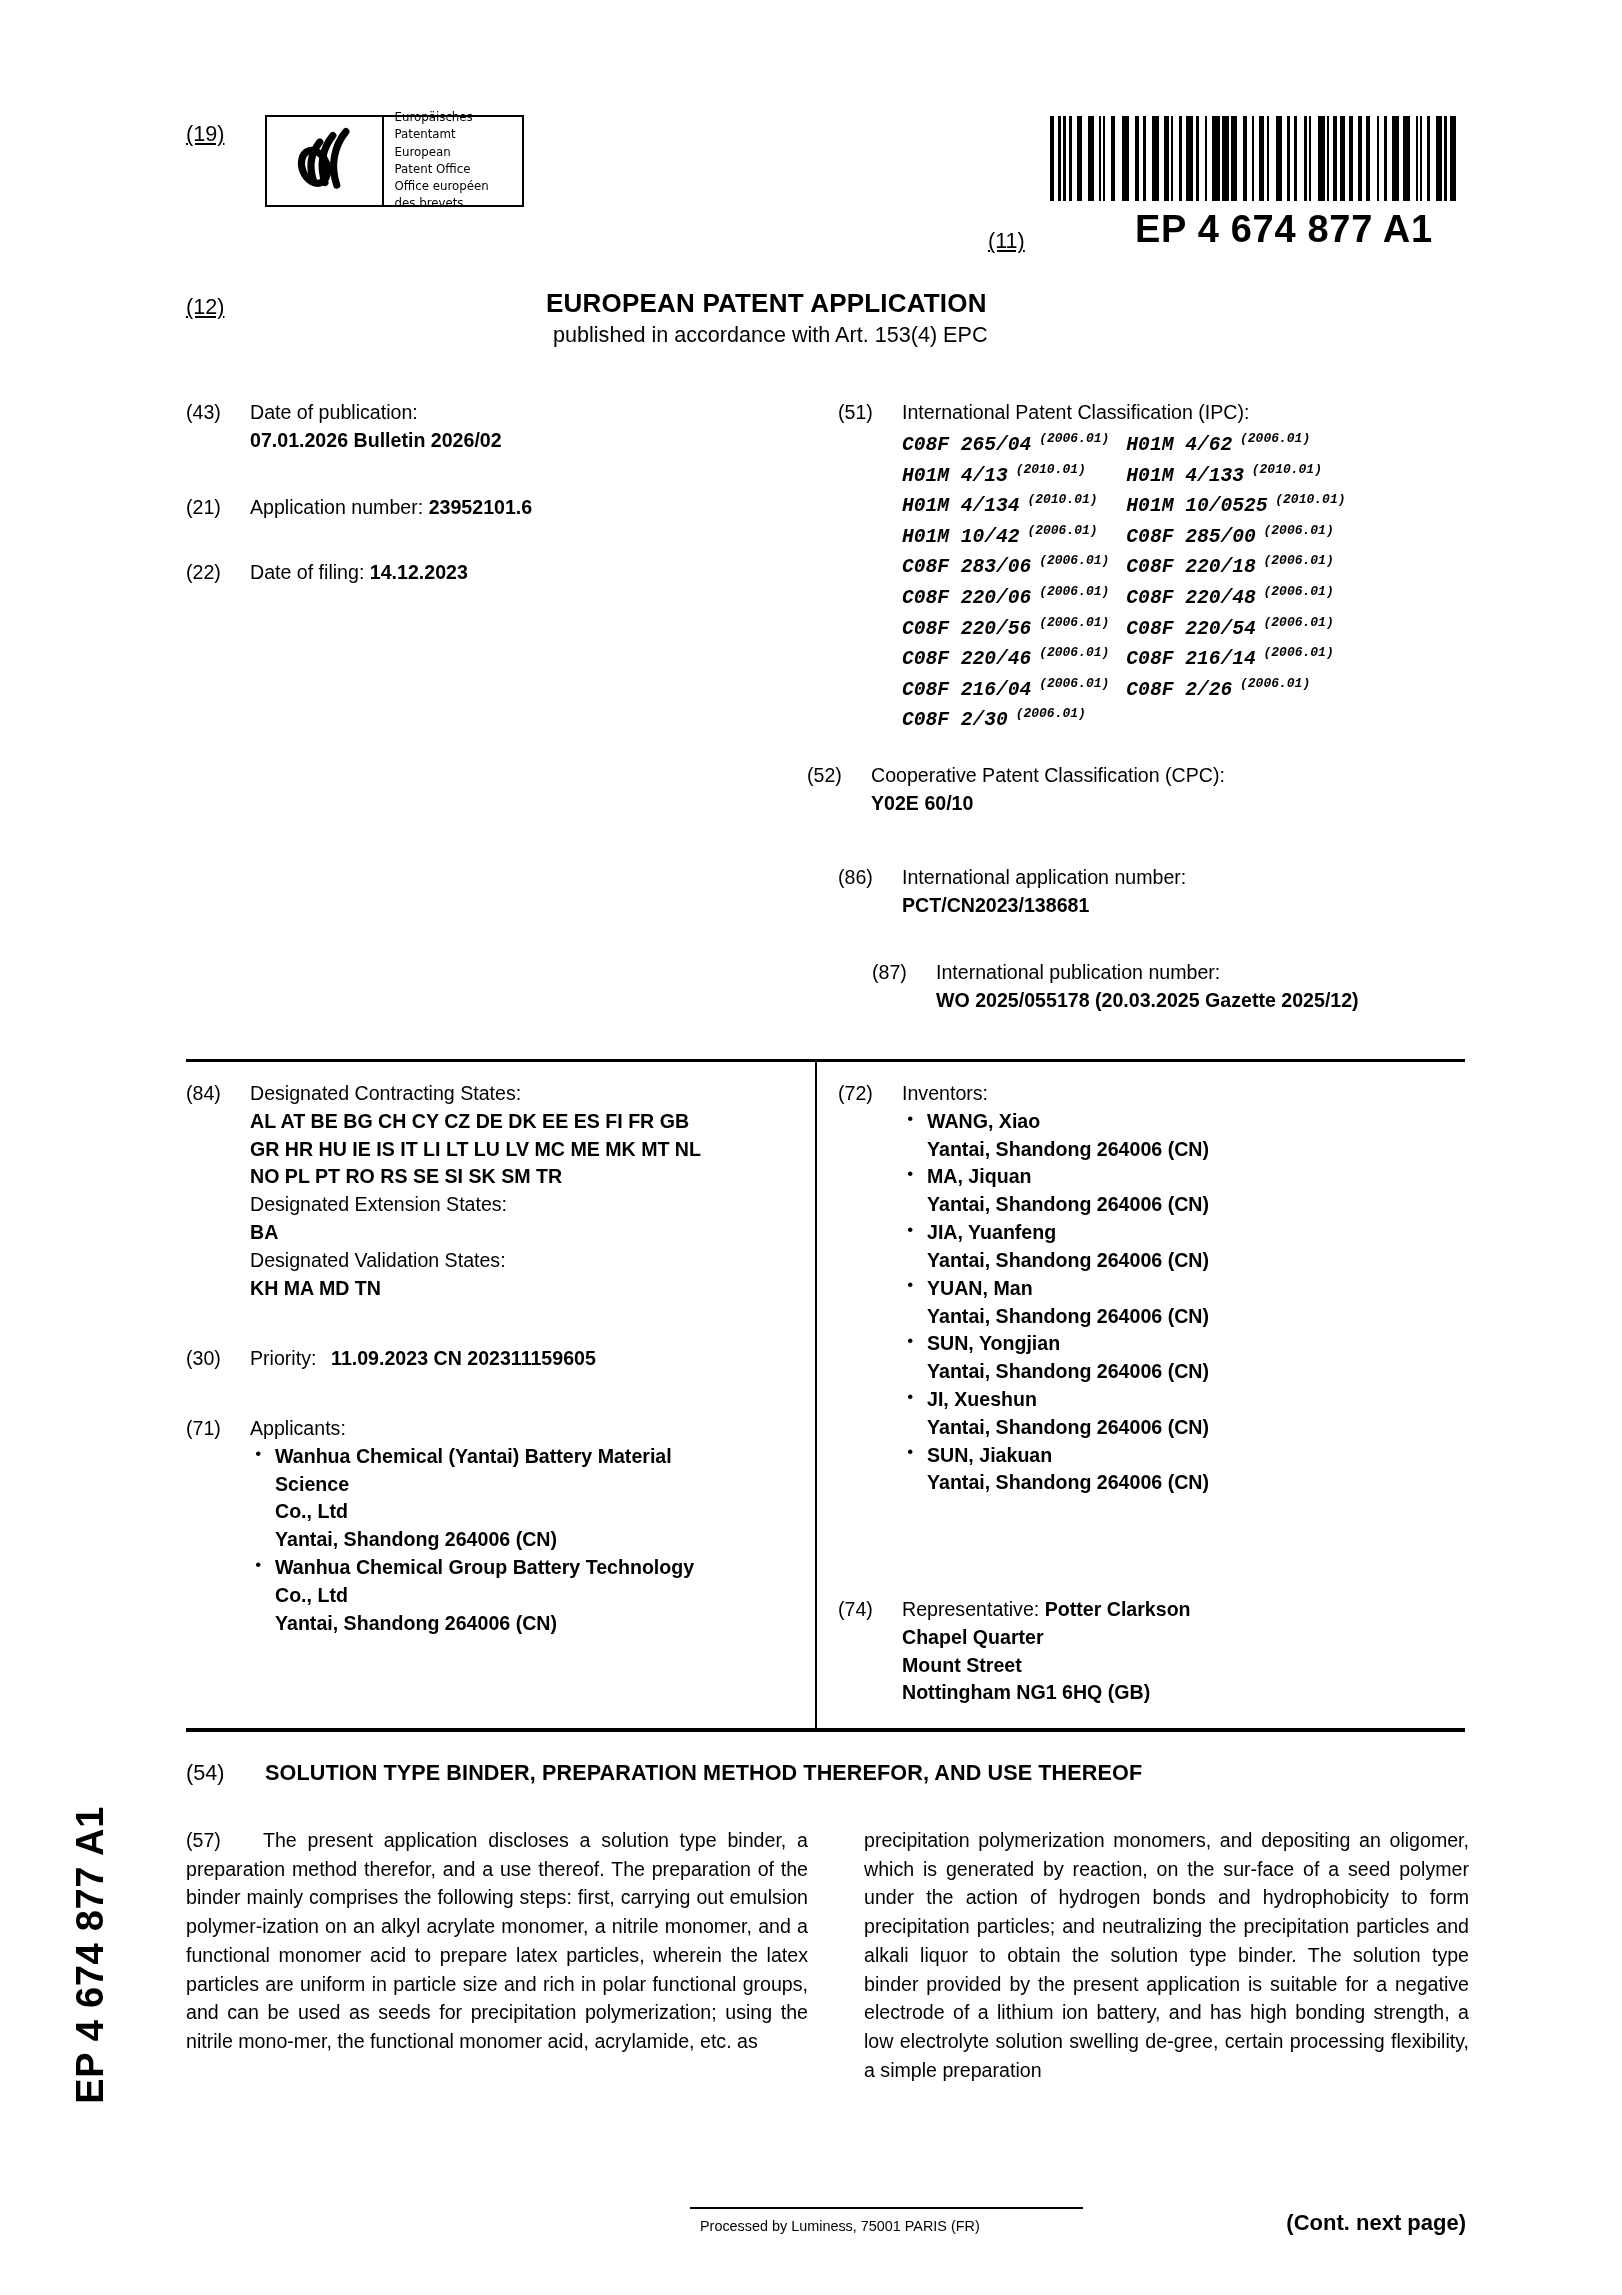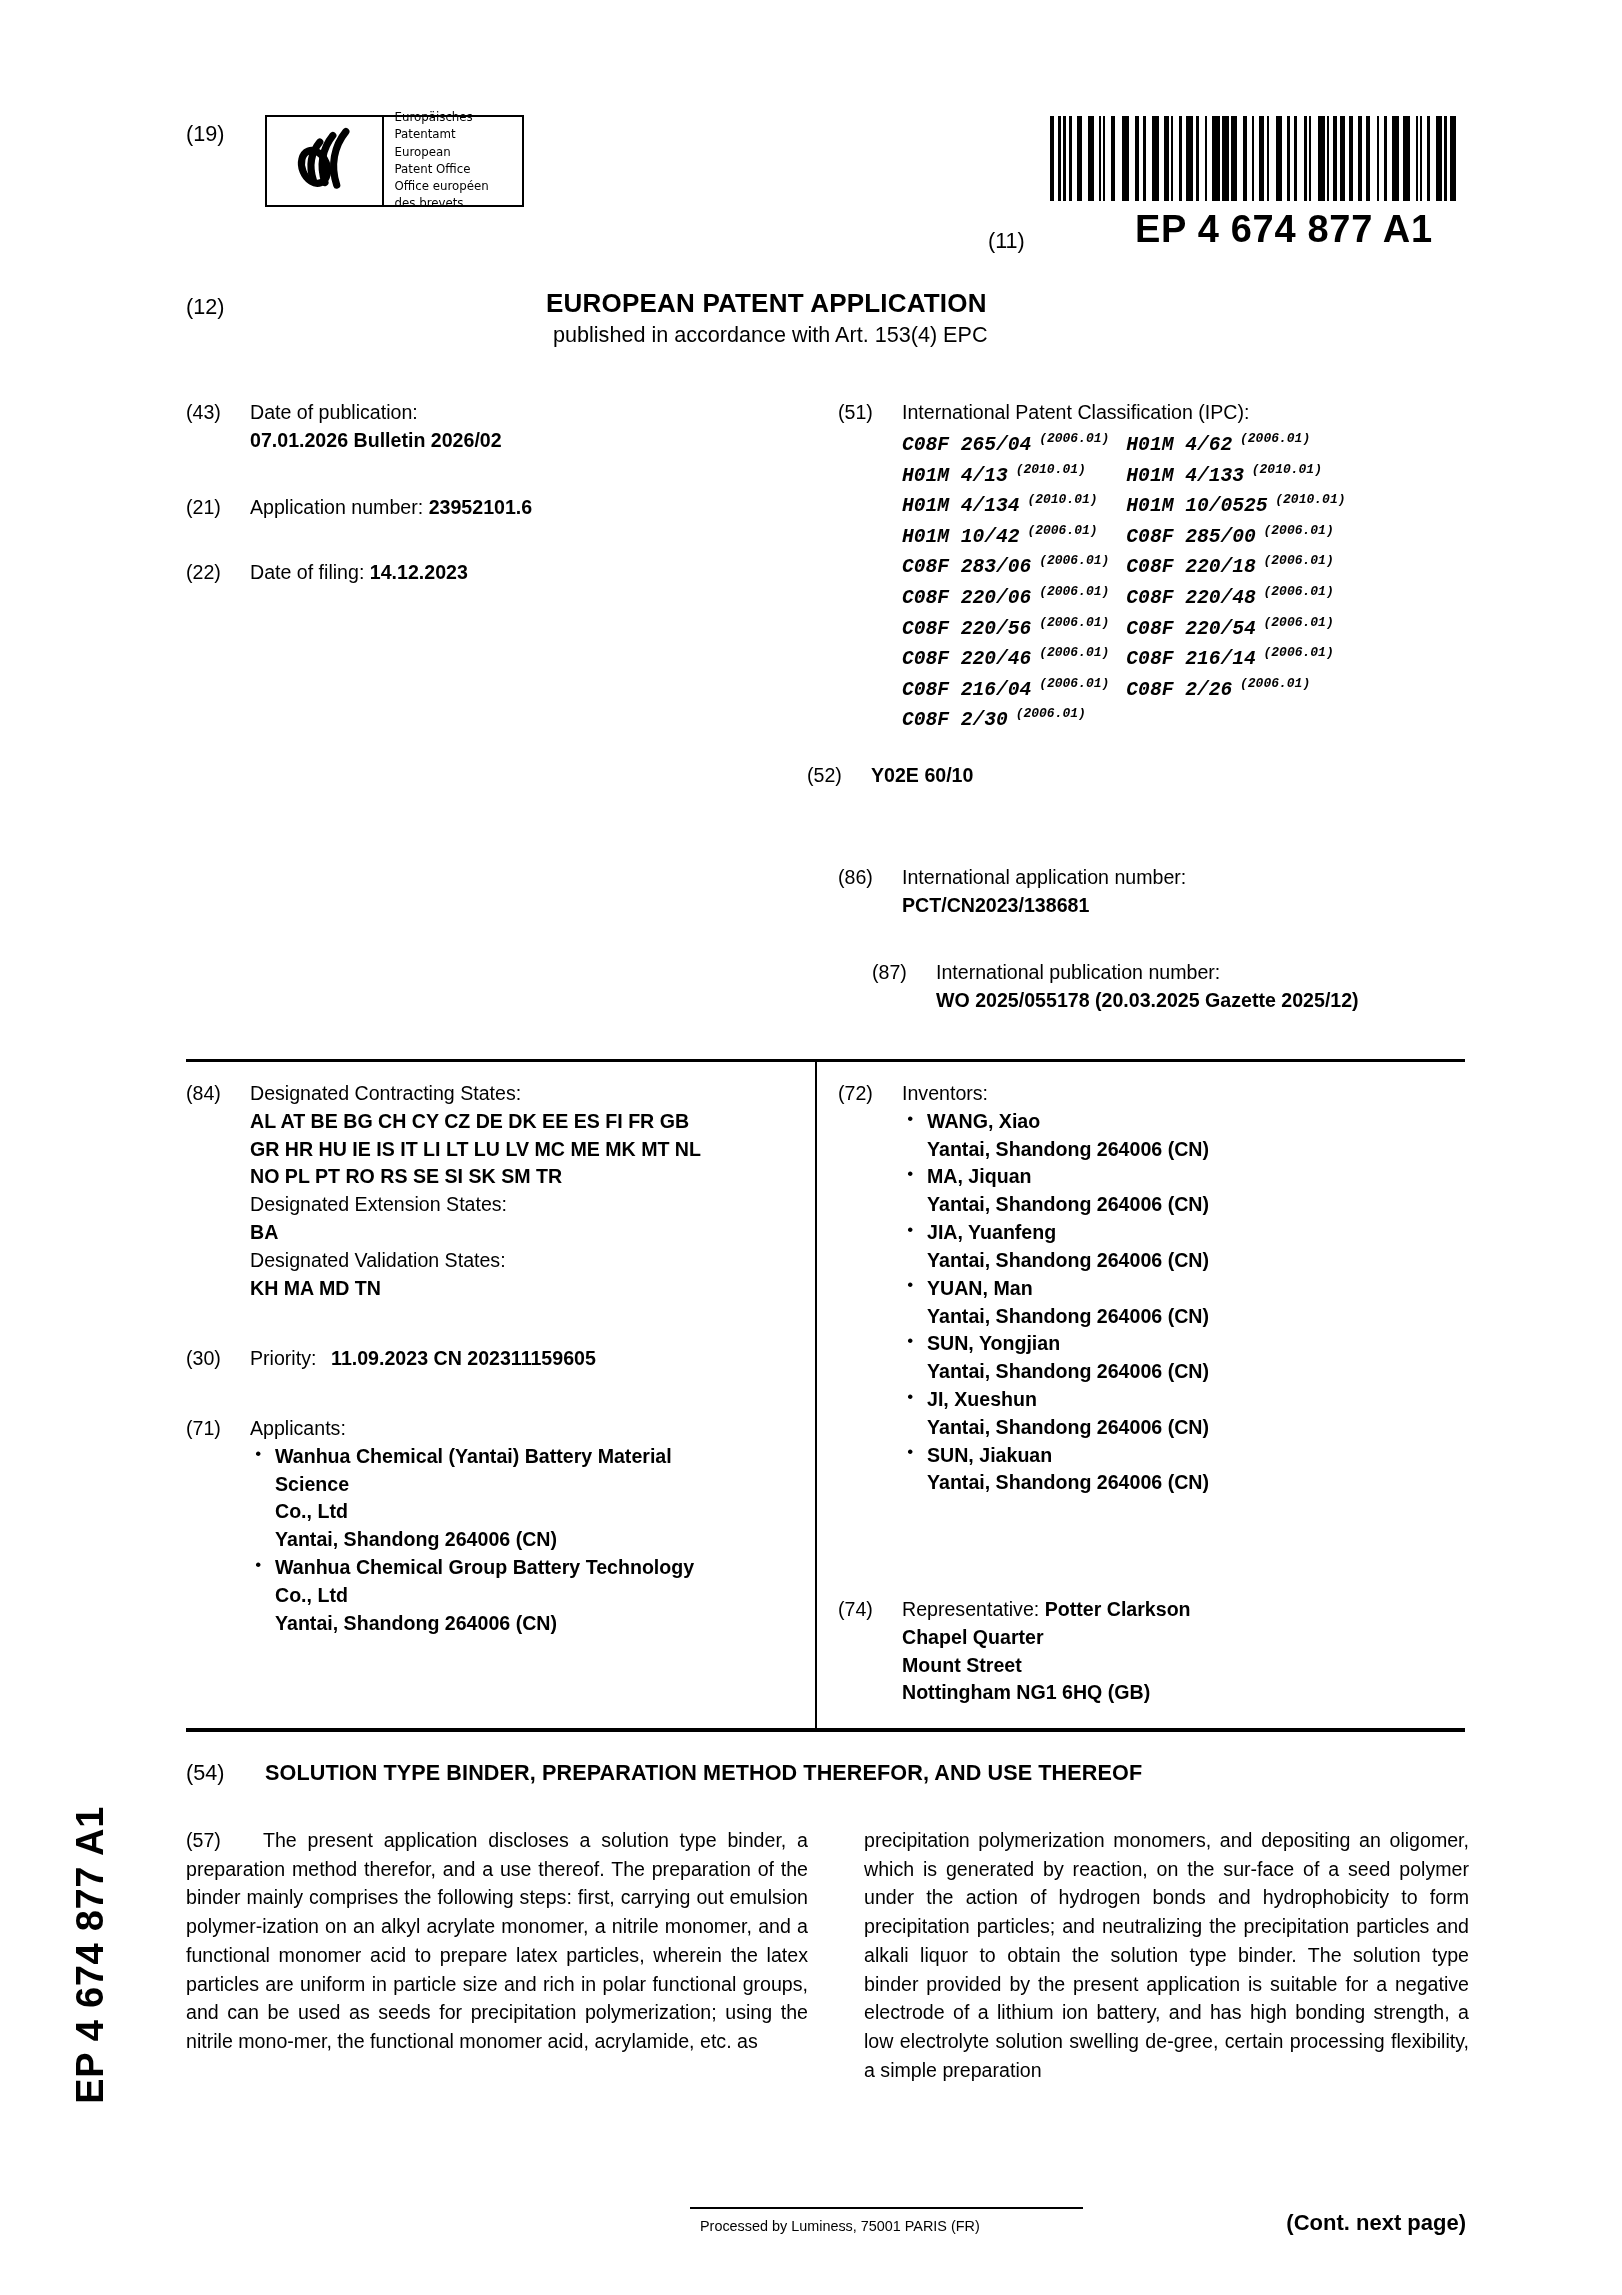--- a/index.html
+++ b/index.html
@@ -14,21 +14,21 @@
 
   
   .side-id{
     position:absolute;
     left:69px; top:1806px;
     transform-origin:left top;
     transform:rotate(-90deg) translate(-100%,0);
     font-size:38px; font-weight:bold;
     letter-spacing:0.7px; white-space:nowrap;
   }
-  .code{ font-size:21.6px; }
+  .code{ font-size:21.6px;text-decoration:underline; }
   .code-19{ position:absolute; left:186px; top:121px; }
   .code-12{ position:absolute; left:186px; top:294px; }
   .code-11{ position:absolute; left:988px; top:228px; }
 
   .logo-box{
     position:absolute; left:265px; top:115px;
     width:255px; height:88px;
     border:2.6px solid #000; display:flex; background:#fff;
   }
   .logo-mark{ width:115px; border-right:2.6px solid #000; position:relative; }
@@ -251,20 +251,21 @@
             <div><span class="ipc">C08F 216/14</span><span class="sup"> (2006.01)</span></div>
             <div><span class="ipc">C08F 2/26</span><span class="sup"> (2006.01)</span></div>
           </div>
       </div>
     </div>
   </div>
 
   <div class="fld" style="left:807px; top:762px; width:654px;">
     <span class="num">(52)</span>
     <div class="body">
+      <div>Cooperative Patent Classification (CPC):</div>
       <div class="b">Y02E 60/10</div>
     </div>
   </div>
 
   <div class="fld" style="left:838px; top:864px; width:654px;">
     <span class="num">(86)</span>
     <div class="body">
       <div>International application number:</div>
       <div class="b">PCT/CN2023/138681</div>
     </div>

